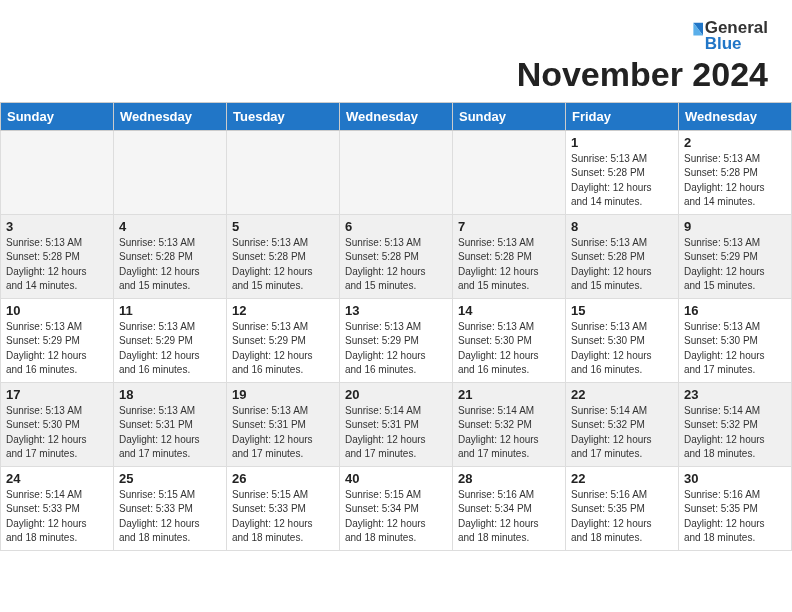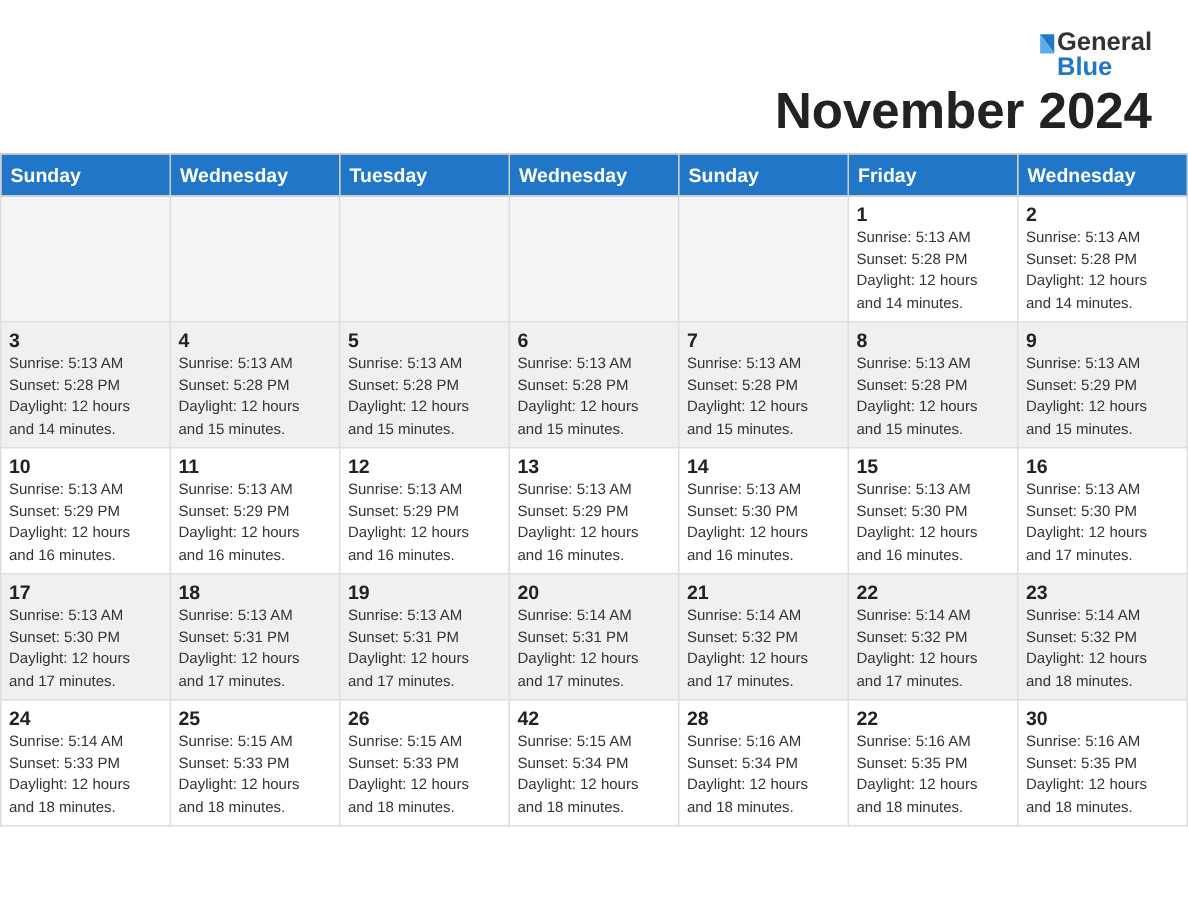--- a/index.html
+++ b/index.html
@@ -314,21 +314,21 @@
 and 18 minutes.</div>
         </td>
         <td>
           <span class="day-num">26</span>
           <div class="day-info" style="white-space: pre-line;">Sunrise: 5:15 AM
 Sunset: 5:33 PM
 Daylight: 12 hours
 and 18 minutes.</div>
         </td>
         <td>
-          <span class="day-num">42</span>
+          <span class="day-num">40</span>
           <div class="day-info" style="white-space: pre-line;">Sunrise: 5:15 AM
 Sunset: 5:34 PM
 Daylight: 12 hours
 and 18 minutes.</div>
         </td>
         <td>
           <span class="day-num">28</span>
           <div class="day-info" style="white-space: pre-line;">Sunrise: 5:16 AM
 Sunset: 5:34 PM
 Daylight: 12 hours

